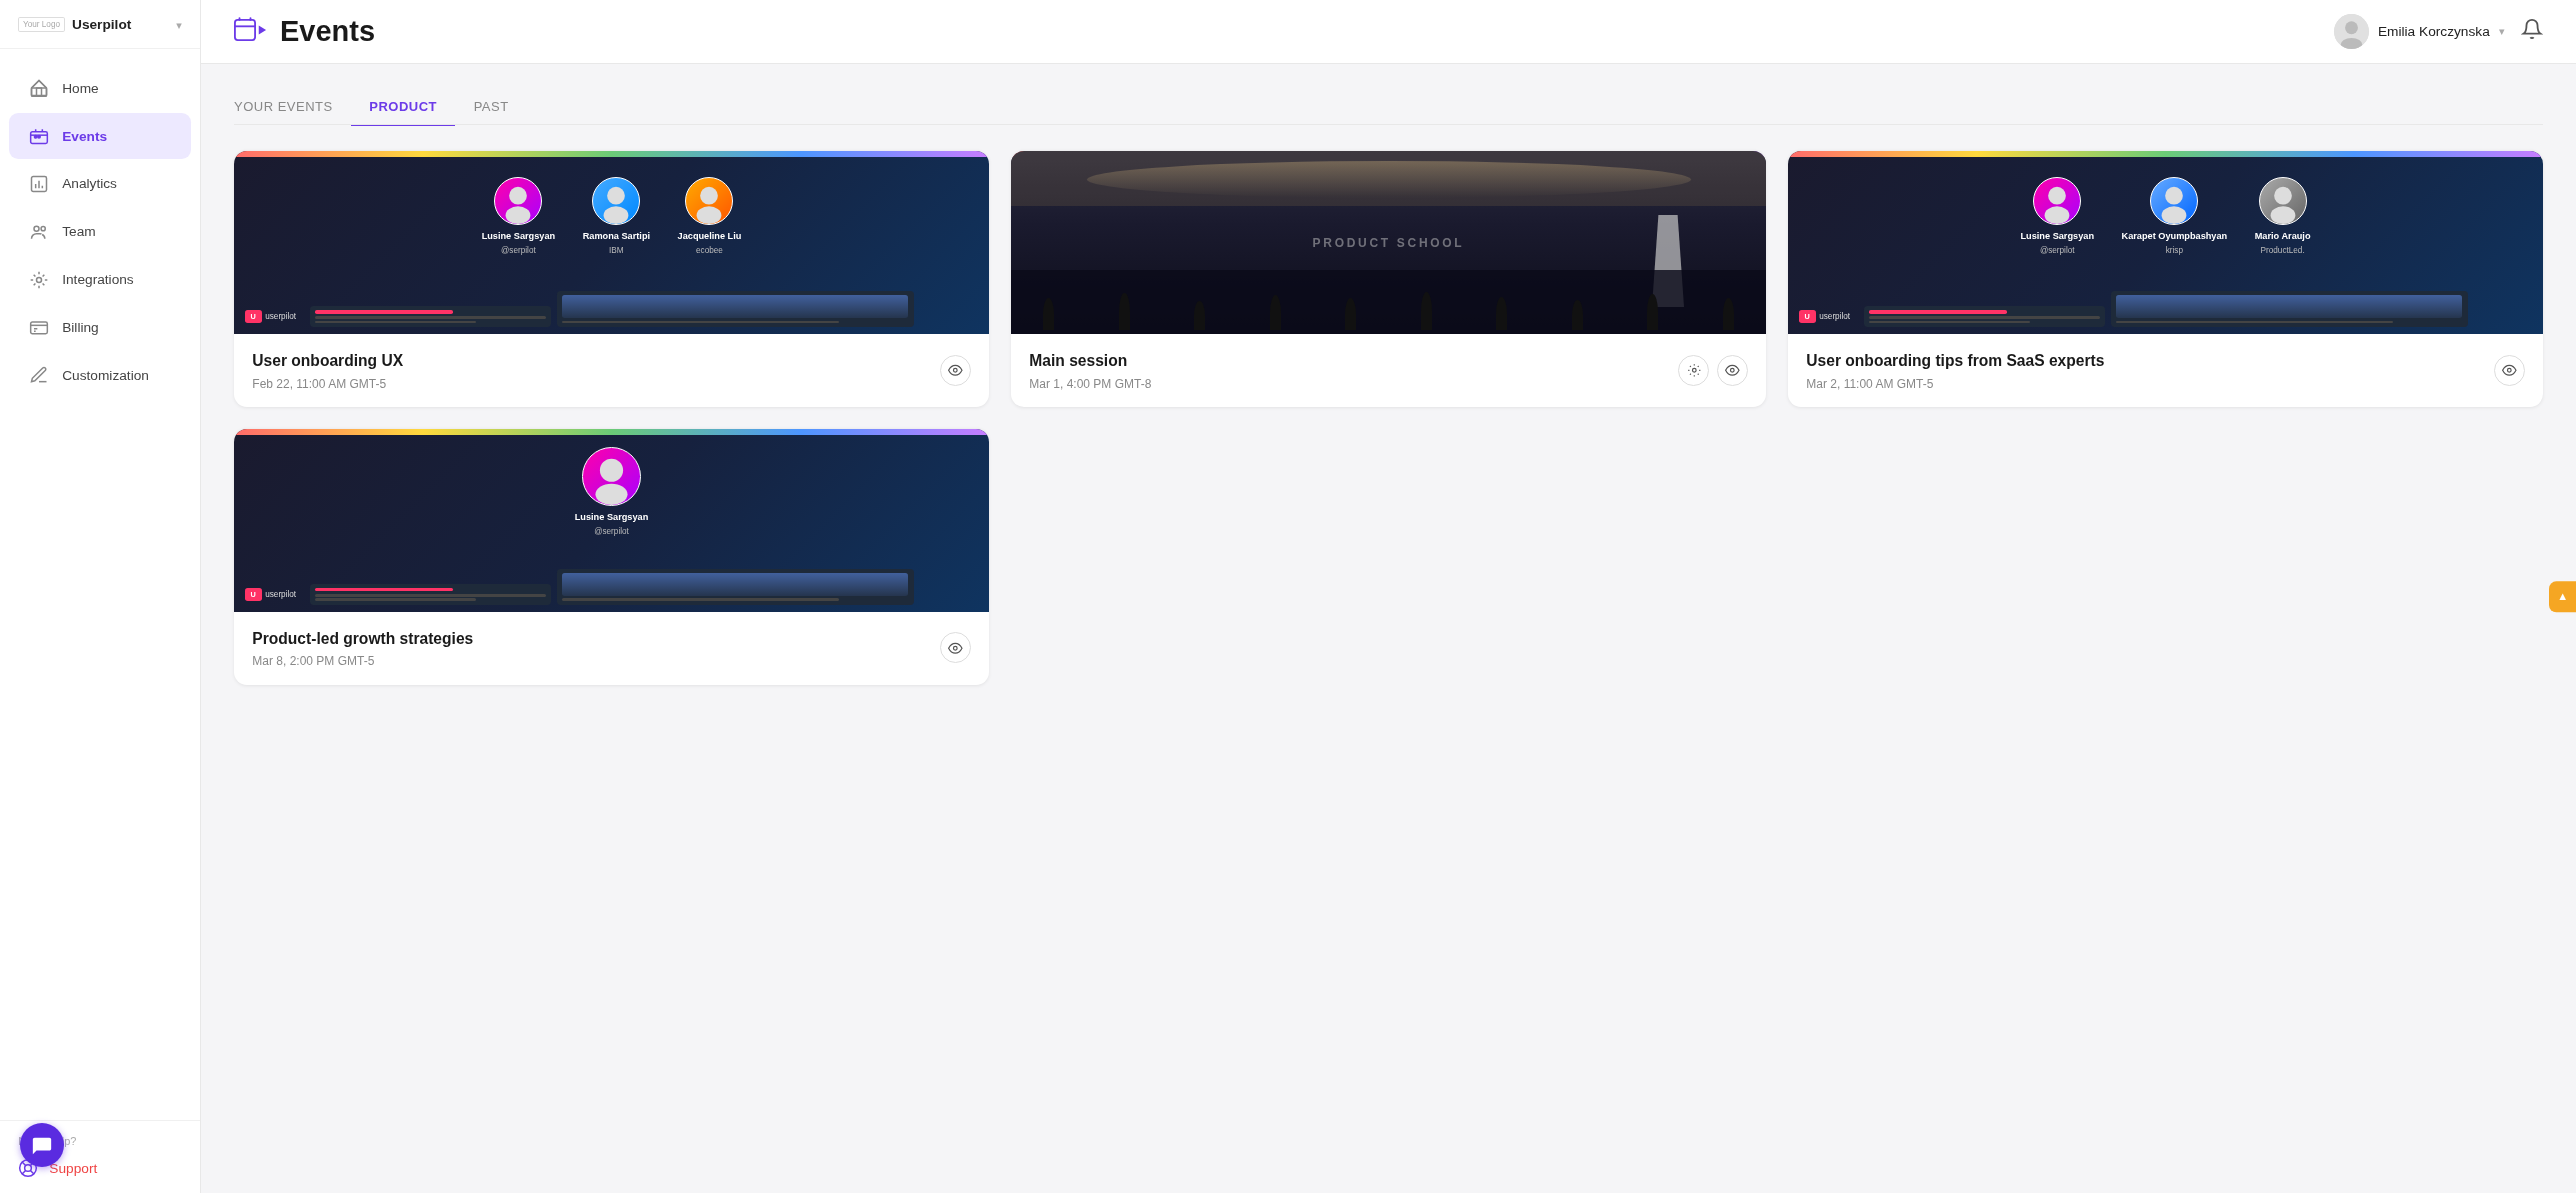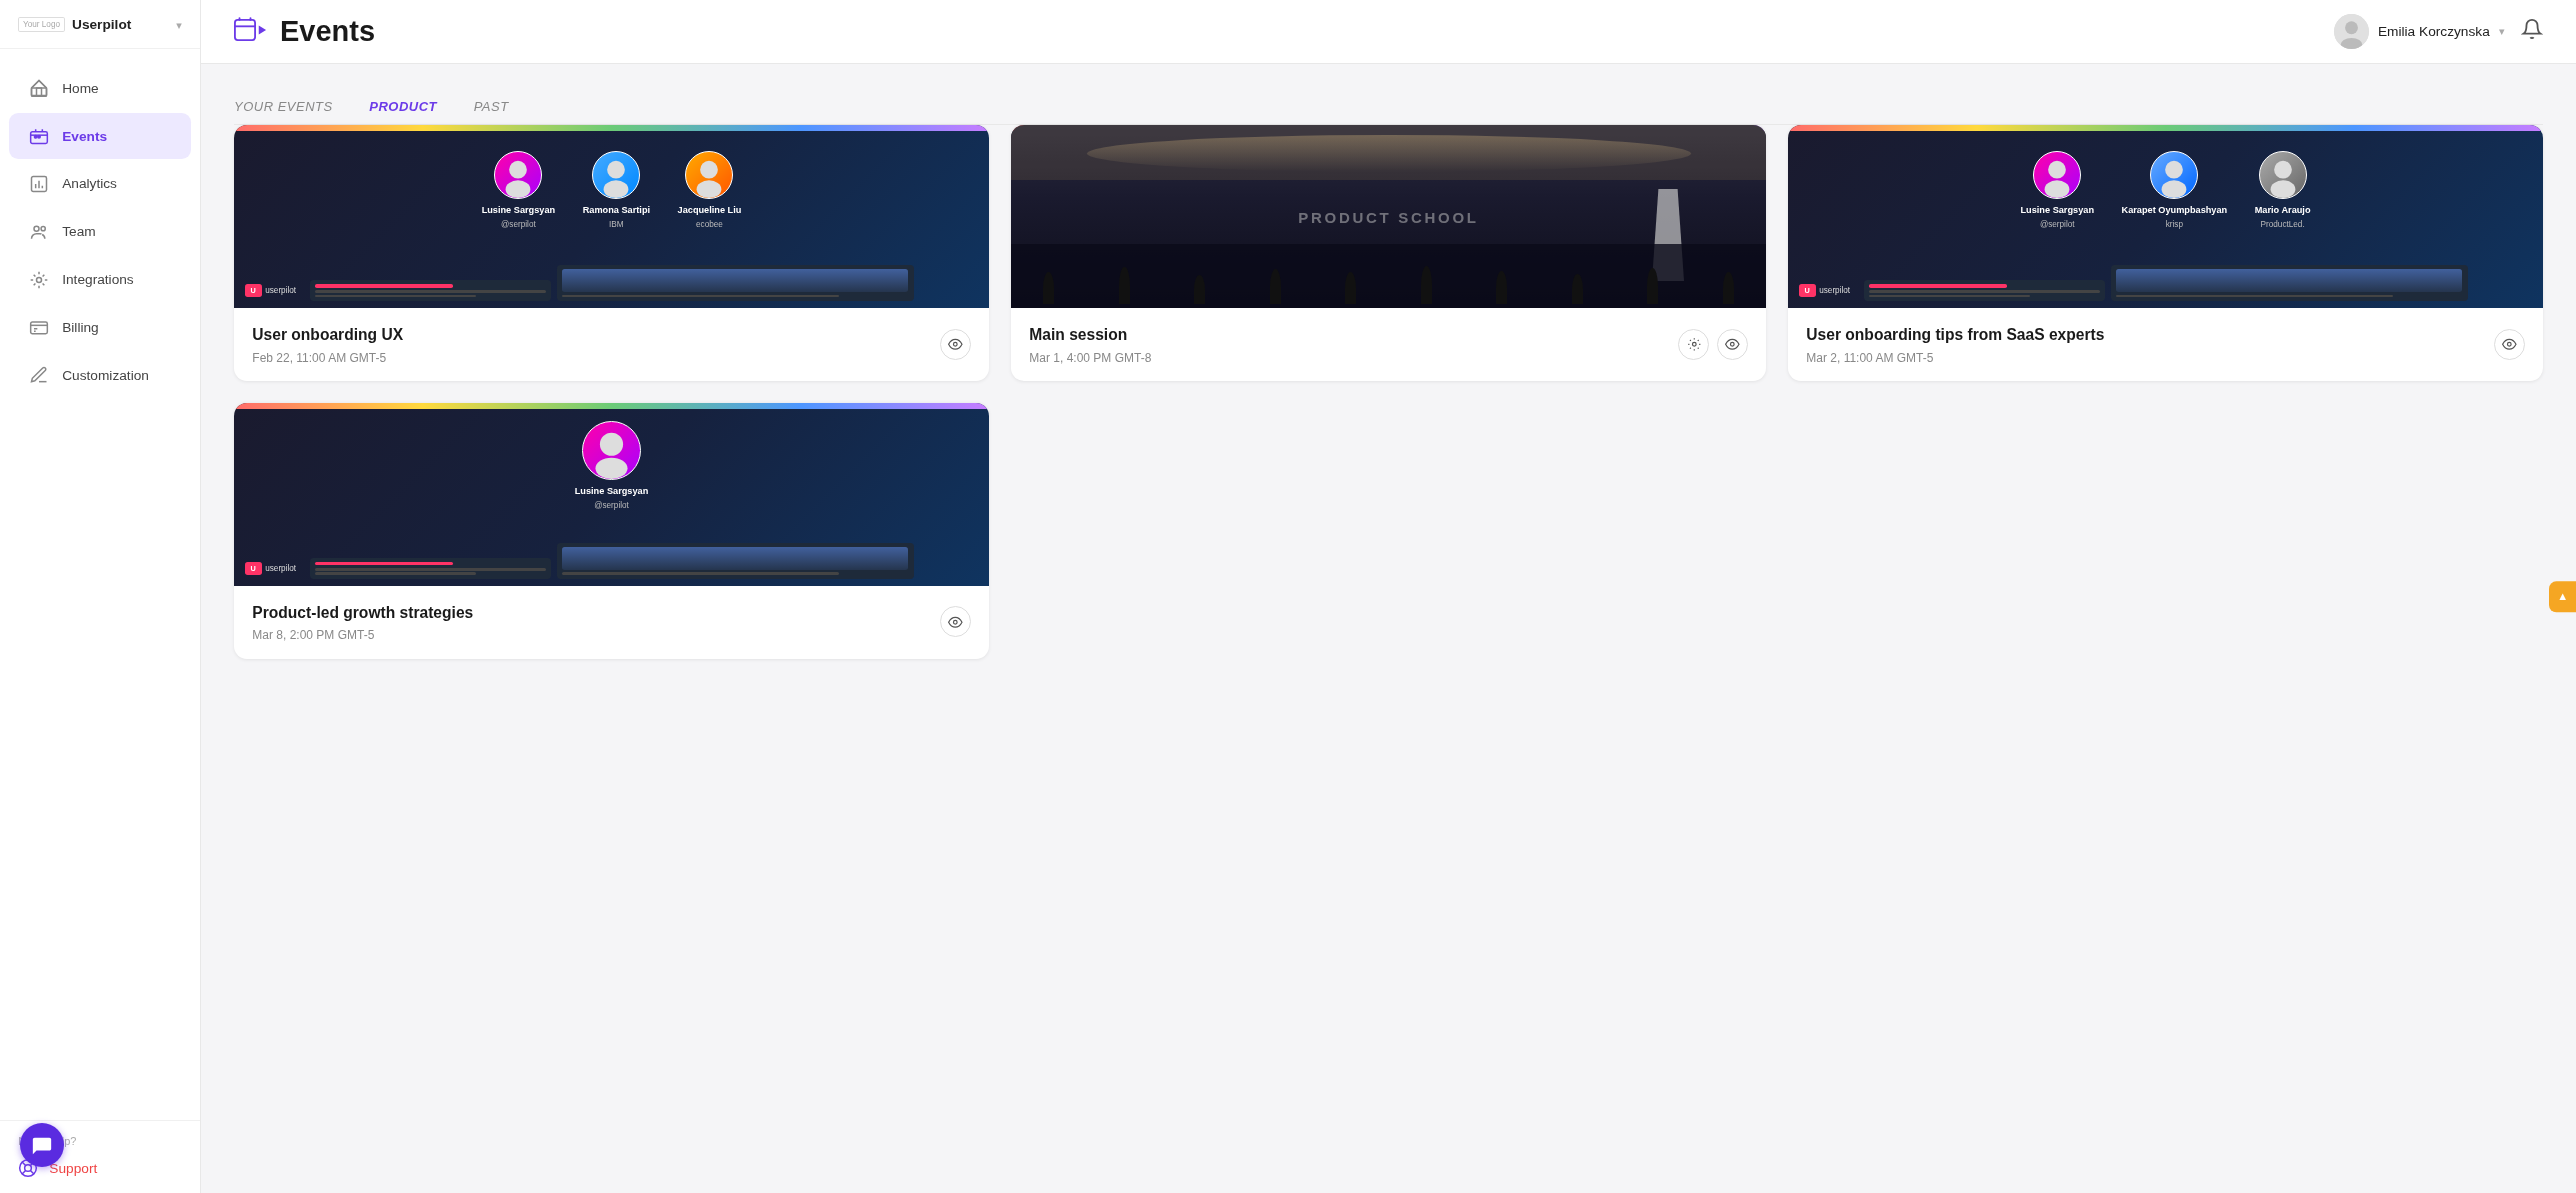--- a/index.html
+++ b/index.html
@@ -175,22 +175,22 @@
     .content {
       flex: 1;
       overflow-y: auto;
       padding: 26px 33px;
     }
 
     
     .tabs {
       display: flex;
       gap: 0;
+      margin-bottom: 26px;
       border-bottom: 1.8px solid #e8e8e8;
-      font-style: italic;
     }
     .tab {
       padding: 9.2px 18.3px 11px;
       font-size: 13px;
       font-weight: 500;
       color: #888;
       cursor: pointer;
       border-bottom: 1.8px solid transparent;
       margin-bottom: -1.8px;
       letter-spacing: 0.5px;
@@ -597,21 +597,21 @@
               <div style="width:11px;height:29px;background:#111;border-radius:50% 50% 0 0;"></div>
               <div style="width:11px;height:35px;background:#111;border-radius:50% 50% 0 0;"></div>
               <div style="width:11px;height:32px;background:#111;border-radius:50% 50% 0 0;"></div>
               <div style="width:11px;height:38px;background:#111;border-radius:50% 50% 0 0;"></div>
               <div style="width:11px;height:33px;background:#111;border-radius:50% 50% 0 0;"></div>
               <div style="width:11px;height:30px;background:#111;border-radius:50% 50% 0 0;"></div>
               <div style="width:11px;height:36px;background:#111;border-radius:50% 50% 0 0;"></div>
               <div style="width:11px;height:32px;background:#111;border-radius:50% 50% 0 0;"></div>
             </div>
 
-            <div style="position:absolute;top:50%;left:50%;transform:translate(-50%,-50%);color:rgba(200,200,200,0.5);font-size:15px;font-weight:700;letter-spacing:2.7px;text-align:center;white-space:nowrap;">PRODUCT SCHOOL</div>
+            <div style="position:absolute;top:50%;left:50%;transform:translate(-50%,-50%);color:rgba(200,200,200,0.5);font-size:12px;font-weight:700;letter-spacing:2.7px;text-align:center;white-space:nowrap;">PRODUCT SCHOOL</div>
           </div>
         </div>
         <div class="event-card-body">
           <div class="event-info">
             <div class="event-title">Main session</div>
             <div class="event-date">Mar 1, 4:00 PM GMT-8</div>
           </div>
           <div class="event-icons">
             <div class="icon-btn">
               <svg width="14.6" height="14.6" viewBox="0 0 24 24" fill="none" stroke="#555" stroke-width="2">

